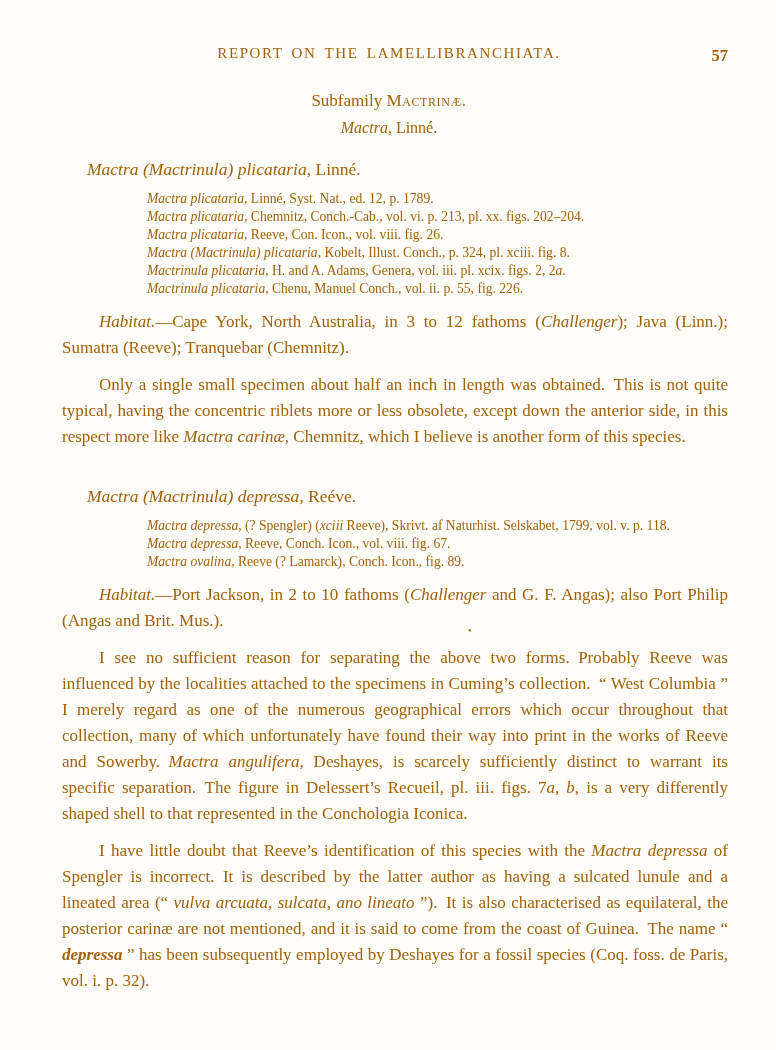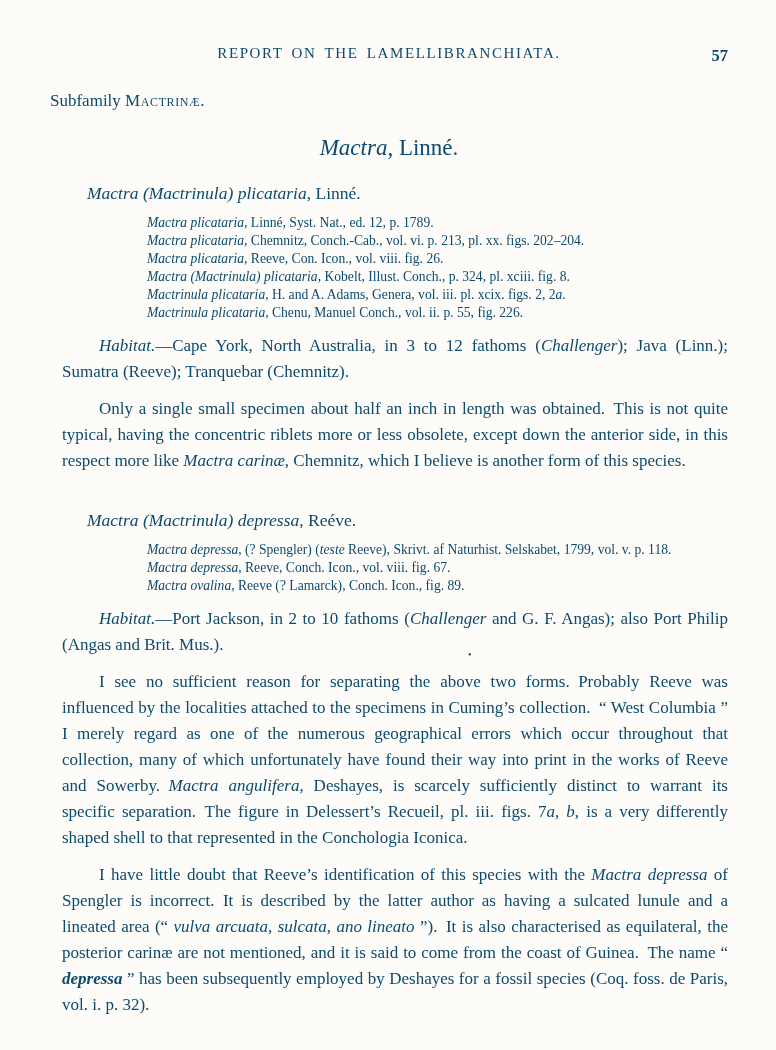--- a/index.html
+++ b/index.html
@@ -8,39 +8,39 @@
     height: 1050px;
     background: #fdfcf9;
     overflow: hidden;
   }
   .page {
     position: relative;
     width: 776px;
     height: 1050px;
     box-sizing: border-box;
     padding: 44px 48px 0 50px;
-    color: #0c4a6e;
+    color: #a16207;
     font-family: "Liberation Serif", "DejaVu Serif", serif;
   }
   .running-head { position: relative; text-align: center; height: 22px; }
   .running-title {
     display: inline-block;
     font-size: 15px;
     letter-spacing: 1.6px;
     word-spacing: 3px;
   }
   .page-number {
     position: absolute;
     right: 0;
     top: 2px;
     font-size: 16.5px;
     font-weight: bold;
   }
-  .subfamily-heading { margin-top: 25px; font-size: 17px; }
-  .genus-heading    { text-align: center; margin-top: 24px; font-size: 23px; }
+  .subfamily-heading { text-align: center; margin-top: 25px; font-size: 17px; }
+  .genus-heading    { text-align: center; margin-top: 8px; font-size: 16px; }
   .species-heading  { margin-top: 22px; padding-left: 37px; font-size: 17.5px; }
   .gap-above        { margin-top: 36px; }
   .synonymy {
     margin-top: 10px;
     padding-left: 97px;
     font-size: 13.6px;
     line-height: 18px;
   }
   .syn-line { white-space: nowrap; }
   .body-para {
@@ -87,21 +87,21 @@
     <div class="syn-line"><span class="it">Mactrinula plicataria</span><span>, Chenu, Manuel Conch., vol. ii. p. 55, fig. 226.</span></div>
   </div>
 
   <p class="body-para"><span class="it">Habitat.</span><span>—Cape York, North Australia, in 3 to 12 fathoms (</span><span class="it">Challenger</span><span>); Java (Linn.); Sumatra (Reeve); Tranquebar (Chemnitz).</span></p>
 
   <p class="body-para"><span>Only a single small specimen about half an inch in length was obtained. This is not quite typical, having the concentric riblets more or less obsolete, except down the anterior side, in this respect more like </span><span class="it">Mactra carinæ</span><span>, Chemnitz, which I believe is another form of this species.</span></p>
 
   <div class="species-heading gap-above"><span class="it">Mactra (Mactrinula) depressa</span><span>, Reéve.</span></div>
 
   <div class="synonymy">
-    <div class="syn-line"><span class="it">Mactra depressa</span><span>, (? Spengler) (</span><span class="it">teste</span><span> Reeve), Skrivt. af Naturhist. Selskabet, 1799, vol. v. p. 118.</span></div>
+    <div class="syn-line"><span class="it">Mactra depressa</span><span>, (? Spengler) (</span><span class="it">xciii</span><span> Reeve), Skrivt. af Naturhist. Selskabet, 1799, vol. v. p. 118.</span></div>
     <div class="syn-line"><span class="it">Mactra depressa</span><span>, Reeve, Conch. Icon., vol. viii. fig. 67.</span></div>
     <div class="syn-line"><span class="it">Mactra ovalina</span><span>, Reeve (? Lamarck), Conch. Icon., fig. 89.</span></div>
   </div>
 
   <p class="body-para"><span class="it">Habitat.</span><span>—Port Jackson, in 2 to 10 fathoms (</span><span class="it">Challenger</span><span> and G. F. Angas); also Port Philip (Angas and Brit. Mus.).</span></p>
 
   <div class="ink-dot-row">
     <span class="ink-dot">•</span>
   </div>
 

